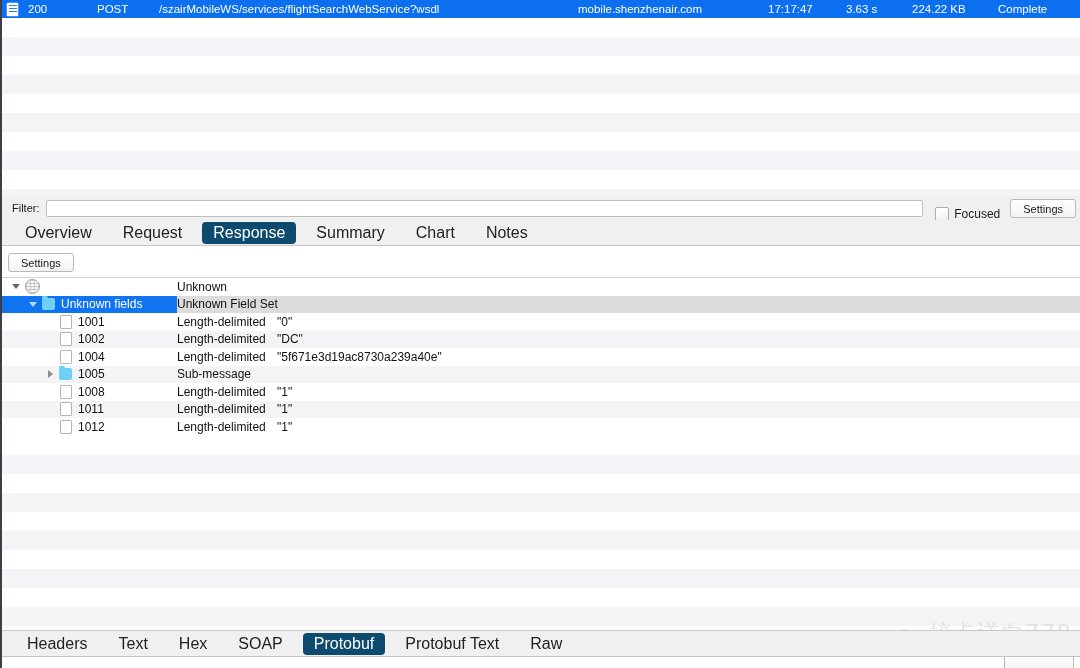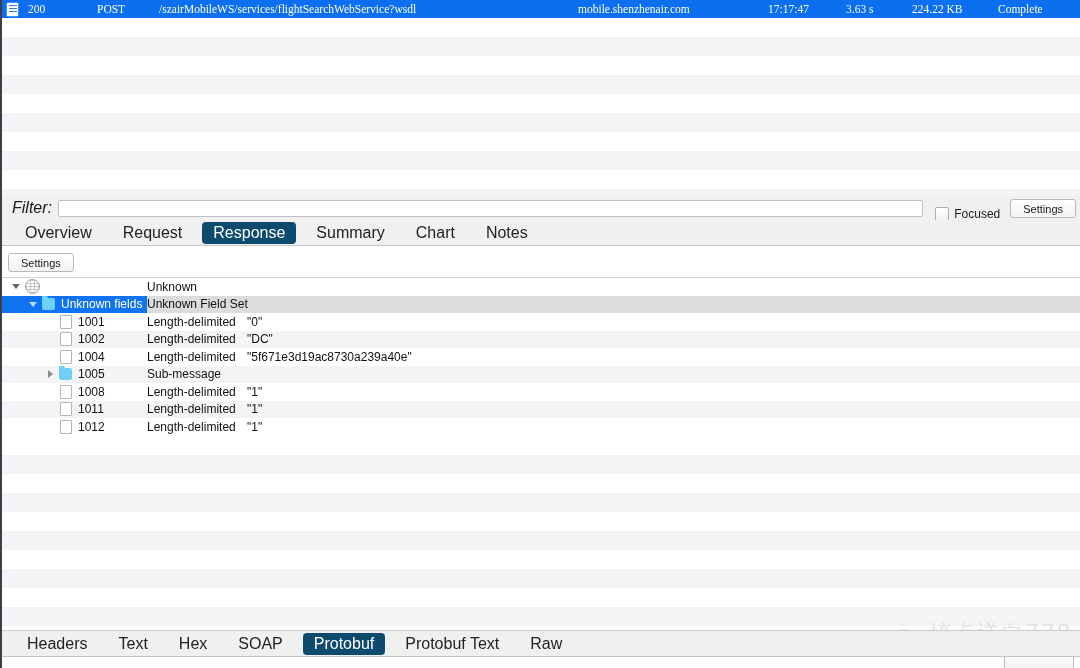--- a/index.html
+++ b/index.html
@@ -30,21 +30,21 @@
     left: 0; top: 0;
     width: 1080px; height: 18px;
     background: #0b6ff0;
     color: #ffffff;
     display: flex;
     align-items: center;
     font-size: 11.5px;
     white-space: nowrap;
     overflow: hidden;
   }
-  .req-row .cell { display: flex; align-items: center; height: 18px; font-family: Liberation Serif, serif; }
+  .req-row .cell { display: flex; align-items: center; height: 18px; }
   .doc-icon-sm {
     width: 11px; height: 13px;
     margin-left: 5px; margin-right: 10px;
     background: #ffffff;
     border-radius: 1px;
     position: relative;
     flex: none;
     box-shadow: 0 0 0 0.5px rgba(255,255,255,.5);
   }
   .doc-icon-sm::before {
@@ -79,21 +79,21 @@
   .filter-bar {
     position: absolute;
     left: 0; top: 196px;
     width: 1080px; height: 24px;
     background: #f0f0f0;
     display: flex;
     align-items: center;
     padding: 0 6px;
     box-sizing: border-box;
   }
-  .filter-label { font-size: 16px; color: #1a1a1a; margin-right: 6px; margin-left: 4px; font-style: italic; }
+  .filter-label { font-size: 11px; color: #1a1a1a; margin-right: 6px; margin-left: 4px; }
   .filter-input {
     flex: 1 1 auto;
     height: 17px;
     background: #ffffff;
     border: 1px solid #bfbfbf;
     border-radius: 2px;
     font-family: "Liberation Sans", sans-serif;
     font-size: 11.5px;
     padding: 0 4px;
     box-sizing: border-box;
@@ -179,21 +179,21 @@
     height: 17.5px;
     display: flex;
     align-items: center;
     font-size: 12px;
     color: #111111;
     white-space: nowrap;
   }
   .trow.alt { background: #f4f4f6; }
   .trow.sel-row { background: #dcdcdc; }
   .tcol-name {
-    width: 145px;
+    width: 175px;
     display: flex;
     align-items: center;
     height: 17.5px;
     box-sizing: border-box;
     overflow: hidden;
     flex: none;
   }
   .tcol-name.selected {
     background: #1073f0;
     color: #ffffff;

